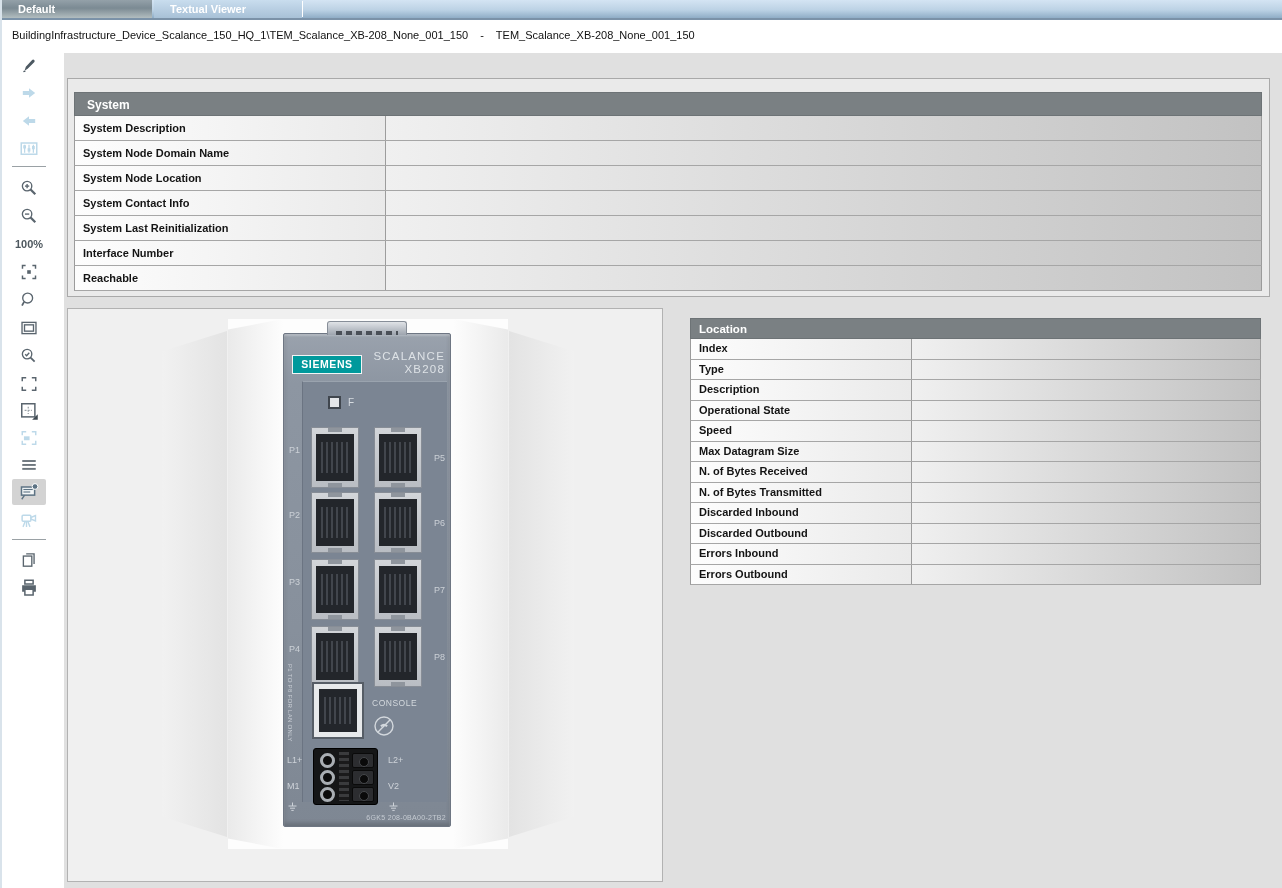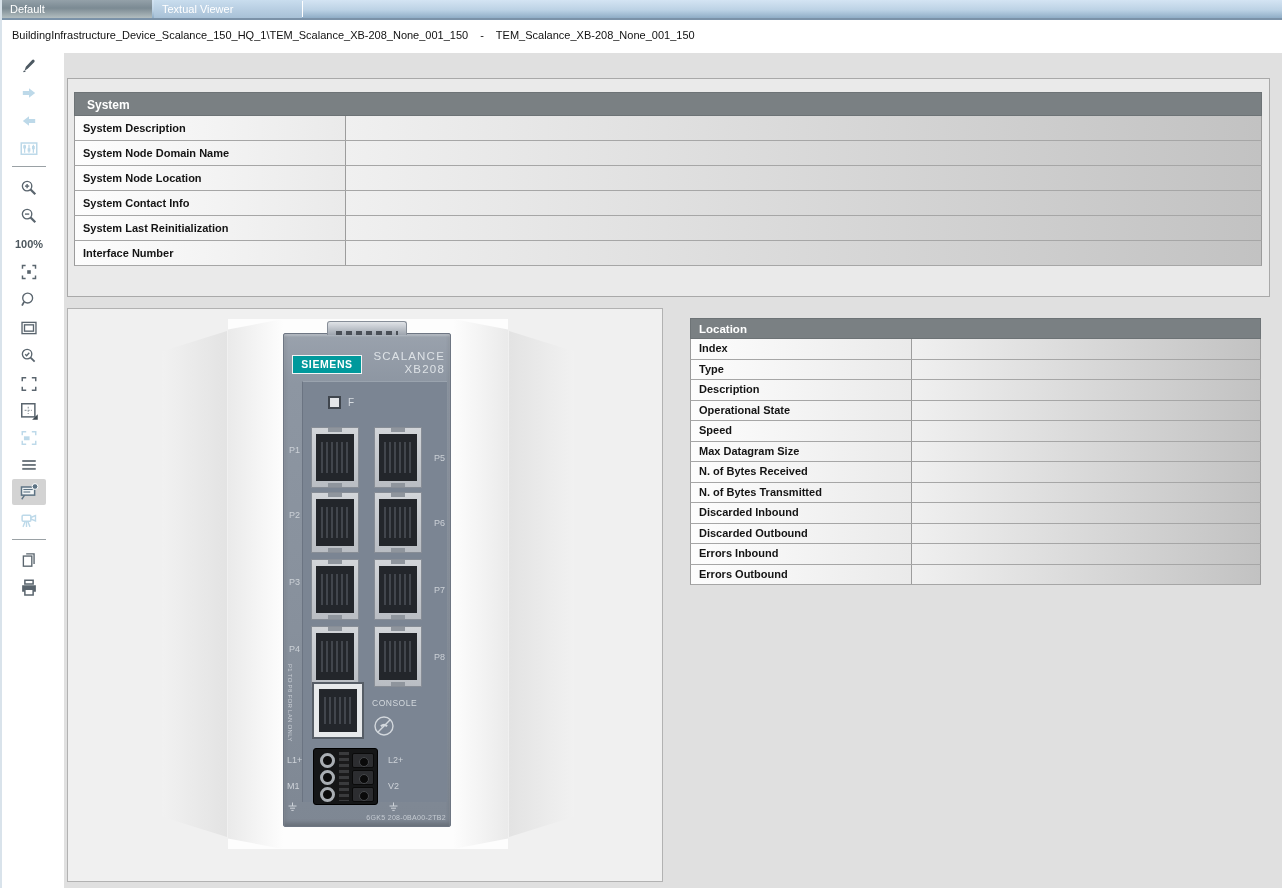--- a/index.html
+++ b/index.html
@@ -1,21 +1,21 @@
 <!DOCTYPE html>
 <html><head>
 <meta charset="utf-8">
 <style>
   html,body{margin:0;padding:0;background:#fff;}
   body{font-family:"Liberation Sans",sans-serif;}
   .window{position:relative;width:1282px;height:888px;background:#ffffff;overflow:hidden;border-left:2px solid #d9e3eb;box-sizing:border-box;}
 
   
   .tabbar{position:absolute;left:0;top:0;width:100%;height:20px;background:linear-gradient(to bottom,#d4e4f3 0%,#bcd2e5 55%,#8fadc6 100%);border-bottom:2px solid #7b92a8;box-sizing:border-box;}
-  .tab{position:absolute;top:0;height:18px;line-height:18px;color:#ffffff;font-weight:normal;font-size:11px;padding-left:8px;box-sizing:border-box;cursor:default;}
+  .tab{position:absolute;top:0;height:18px;line-height:18px;color:#ffffff;font-weight:bold;font-size:11px;padding-left:16px;box-sizing:border-box;cursor:default;}
   .tab-active{left:0;width:150px;background:linear-gradient(to bottom,#94a1a9 0%,#7b8a93 45%,#b2bdbf 100%);}
   .tab-inactive{left:152px;width:148px;background:linear-gradient(to bottom,#c9ddee 0%,#a8c1d7 100%);}
   .tab-divider{position:absolute;left:300px;top:1px;width:1px;height:16px;background:#ffffff;}
 
   
   .breadcrumb{position:absolute;left:0;top:20px;width:100%;height:30px;background:#ffffff;font-size:11px;color:#111;}
   .breadcrumb .inner{padding:9px 8px 0 10px;}
   .breadcrumb .sep{margin:0 12px;}
 
   
@@ -35,21 +35,21 @@
 
   .tbl{position:absolute;}
   .tbl-header{background:#7a8083;color:#ffffff;font-weight:bold;border:1px solid #6d7376;box-sizing:border-box;}
   .trow{display:flex;border-left:1px solid #9b9b9b;border-right:1px solid #9b9b9b;border-bottom:1px solid #a6a6a6;box-sizing:border-box;}
   .cell-label{font-weight:bold;color:#141414;box-sizing:border-box;border-right:1px solid #9d9d9d;background:linear-gradient(to right,#fdfdfd,#eaeaea);padding-left:8px;overflow:hidden;white-space:nowrap;}
   .cell-value{flex:1;background:linear-gradient(to right,#f0f0f0,#c2c2c2);}
 
   .system-table{left:72px;top:92px;width:1188px;font-size:11px;}
   .system-table .tbl-header{height:24px;line-height:24px;font-size:12px;padding-left:12px;}
   .system-table .trow{height:25px;line-height:24px;}
-  .system-table .cell-label{width:271px;}
+  .system-table .cell-label{width:311px;}
 
   .interface-table{left:688px;top:318px;width:571px;font-size:11px;}
   .interface-table .tbl-header{height:21px;line-height:21px;font-size:11.5px;padding-left:8px;}
   .interface-table .trow{height:20.5px;line-height:19.5px;}
   .interface-table .cell-label{width:221px;}
 
   
   .plate{position:absolute;left:160px;top:10px;width:280px;height:530px;background:#fdfdfd;}
   .flap{position:absolute;top:12px;width:65px;height:506px;}
   .flap-left{left:-66px;background:linear-gradient(to right,#f1f1f1,#e3e3e3);clip-path:polygon(0 4%,100% 0,100% 100%,0 96%);}
@@ -252,20 +252,24 @@
         <div class="cell-value"></div>
       </div>
     <div class="trow">
         <div class="cell-label">System Last Reinitialization</div>
         <div class="cell-value"></div>
       </div>
     <div class="trow">
         <div class="cell-label">Interface Number</div>
         <div class="cell-value"></div>
       </div>
+    <div class="trow">
+        <div class="cell-label">Reachable</div>
+        <div class="cell-value"></div>
+      </div>
   </div>
 
   <div class="panel device-panel">
     <div class="plate">
       <div class="flap flap-left"></div>
       <div class="flap flap-right"></div>
       <div class="plate-shade l"></div>
       <div class="plate-shade r"></div>
 
       <div class="device">

